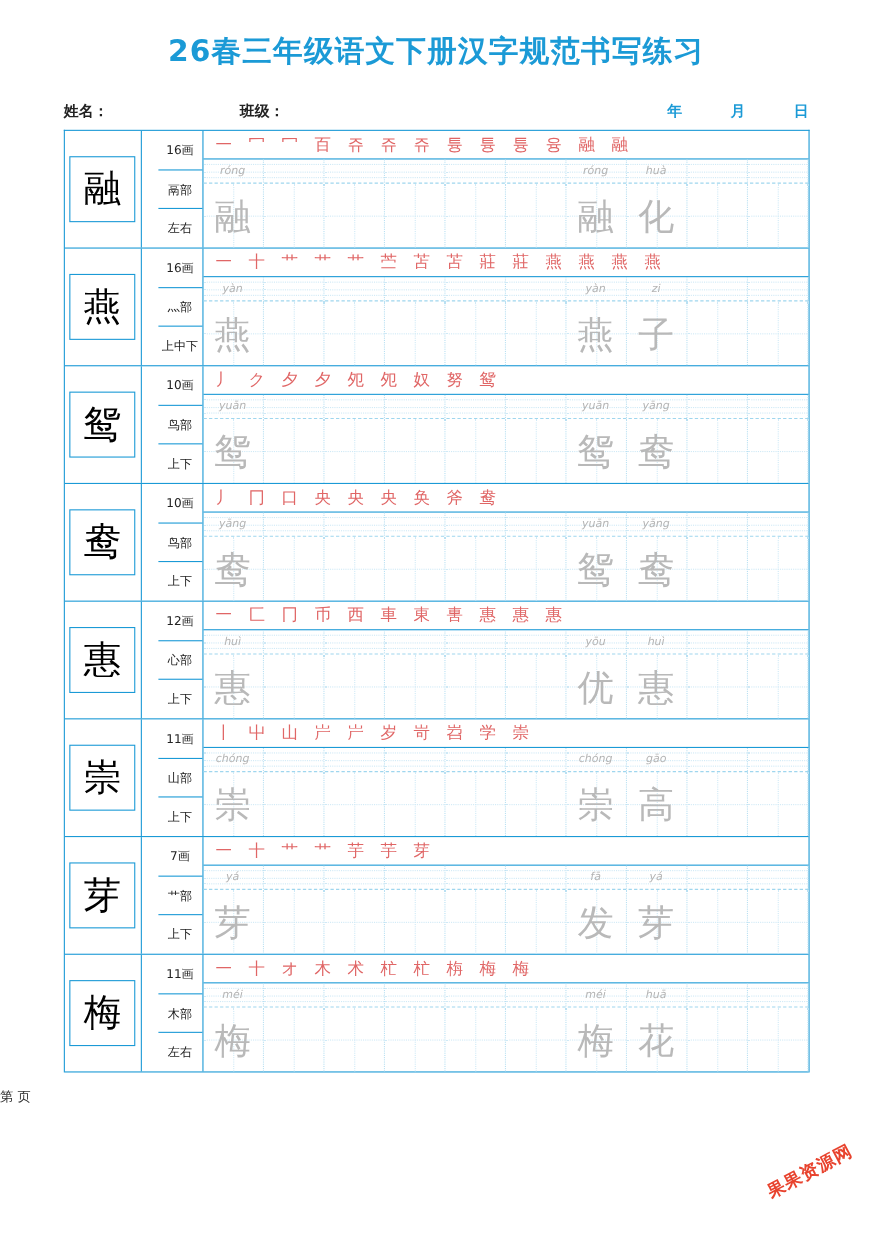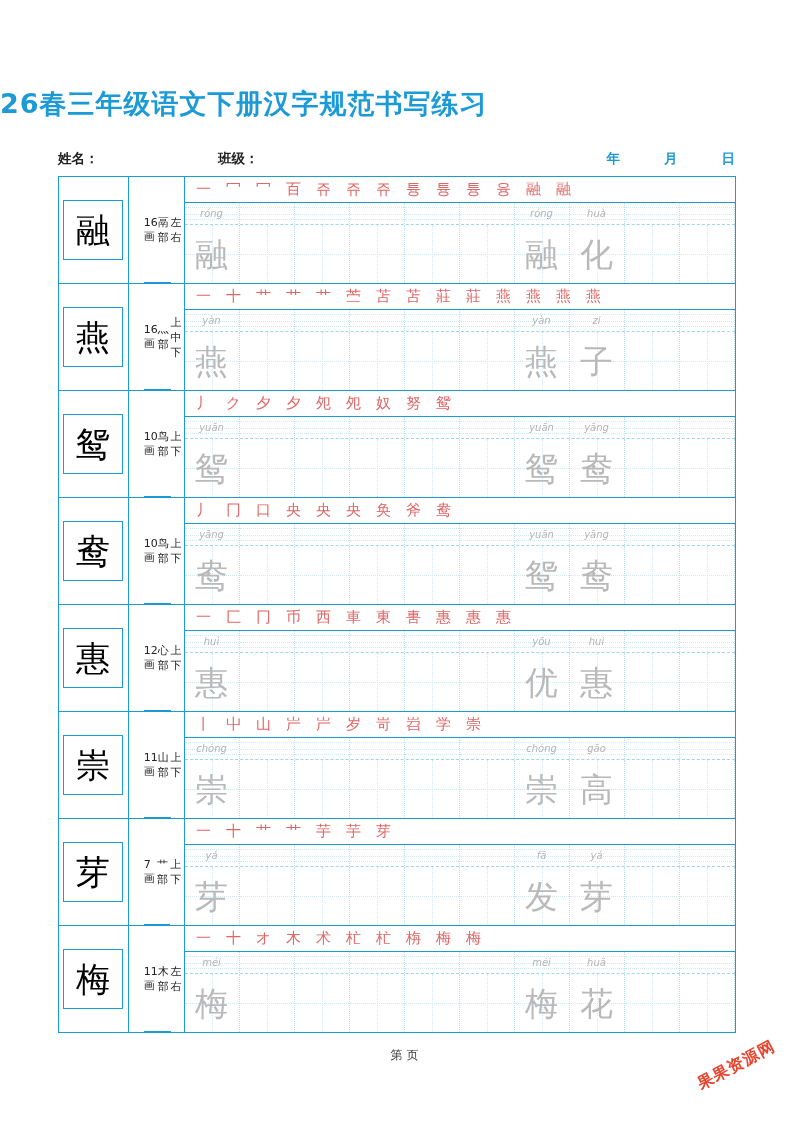--- a/index.html
+++ b/index.html
@@ -15,26 +15,26 @@
     position: relative;
   }
   .page {
     width: 793px;
     height: 1122px;
     box-sizing: border-box;
     padding: 0;
     position: relative;
   }
   .title {
-    text-align: left;
+    text-align: center;
     color: #1b9ad6;
     font-size: 27px;
     font-weight: bold;
     letter-spacing: 1px;
-    padding-top: 86px;
+    padding-top: 28px;
     font-family: "DejaVu Sans", sans-serif;
   }
   .info-row {
     display: flex;
     align-items: flex-end;
     font-size: 13.5px;
     font-weight: bold;
     color: #222;
     margin: 26px 58px 0 58px;
     height: 20px;
@@ -79,20 +79,21 @@
     justify-content: center;
     font-size: 34px;
     font-family: "DejaVu Sans", sans-serif;
     color: #000;
     line-height: 1;
   }
   .cell-meta {
     width: 58px;
     border-right: 1.5px solid #1b9ad6;
     display: flex;
+    flex-direction: column;
     box-sizing: border-box;
     margin-left: 15px;
   }
   .meta-item {
     flex: 1;
     display: flex;
     align-items: center;
     justify-content: center;
     font-size: 11px;
     color: #222;
@@ -181,26 +182,24 @@
   .grid-cell .vmid {
     left: 50%; top: 0; bottom: 0;
     border-left: 1px dotted #cfe9f6;
   }
   .grid-cell .hmid {
     top: 50%; left: 0; right: 0;
     border-top: 1px dotted #cfe9f6;
   }
   .grid-glyph { position: relative; z-index: 2; }
   .footer {
-    text-align: center;
     font-size: 12px;
     color: #333;
     margin-top: 14px;
     font-family: "DejaVu Sans", sans-serif;
-    padding-left: 16px;
   }
   .watermark {
     position: absolute;
     right: 14px;
     bottom: 46px;
     transform: rotate(-28deg);
     color: #e8432e;
     font-size: 16px;
     font-weight: bold;
     letter-spacing: 1px;

